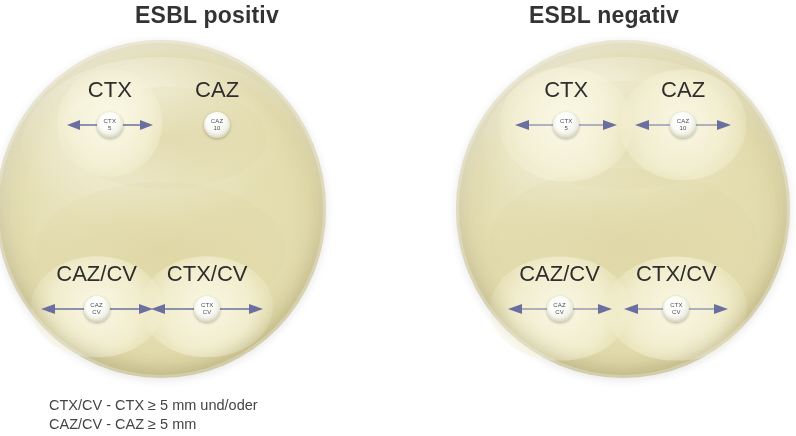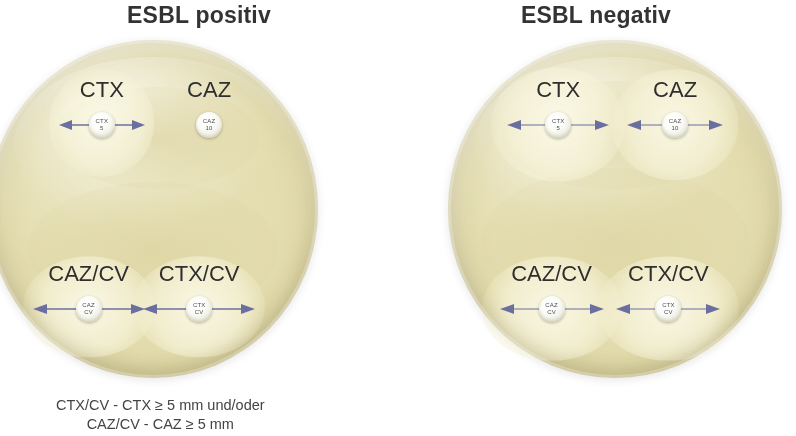--- a/index.html
+++ b/index.html
@@ -3,21 +3,21 @@
 <meta charset="utf-8">
 <style>
   html,body{margin:0;padding:0;}
   body{
     width:796px;height:436px;
     background:#ffffff;
     font-family:"Liberation Sans", sans-serif;
     overflow:hidden;
     position:relative;
   }
-  .panel{position:absolute;top:0;height:436px;width:398px;}
+  .panel{position:absolute;top:0;height:436px;width:398px;margin-left:8px;}
   .panel-left{left:0;}
   .panel-right{left:398px;}
 
   .panel-title{
     position:absolute;top:2px;left:0;width:100%;
     text-align:center;
     font-size:23px;font-weight:bold;
     color:#333333;
     letter-spacing:0.2px;
     white-space:nowrap;
@@ -91,21 +91,21 @@
     position:absolute;transform:translate(-50%,0);
     font-size:22px;color:#2e2e2e;white-space:nowrap;z-index:7;
   }
 
   
   .caption{
     position:absolute;
     font-size:14.5px;line-height:19px;color:#444444;
     white-space:pre-line;
   }
-  .caption-left{left:56px;top:396px;text-align:center;}
+  .caption-left{left:41px;top:396px;text-align:left;}
   .caption-right{left:0;top:396px;width:100%;text-align:center;}
 </style>
 </head>
 <body>
 
 <div class="panel panel-left">
 
   <div class="panel-title">ESBL positiv</div>
 
   <div class="plate-wrap" style="left:-12px;top:40px;width:330px;height:338px;">

